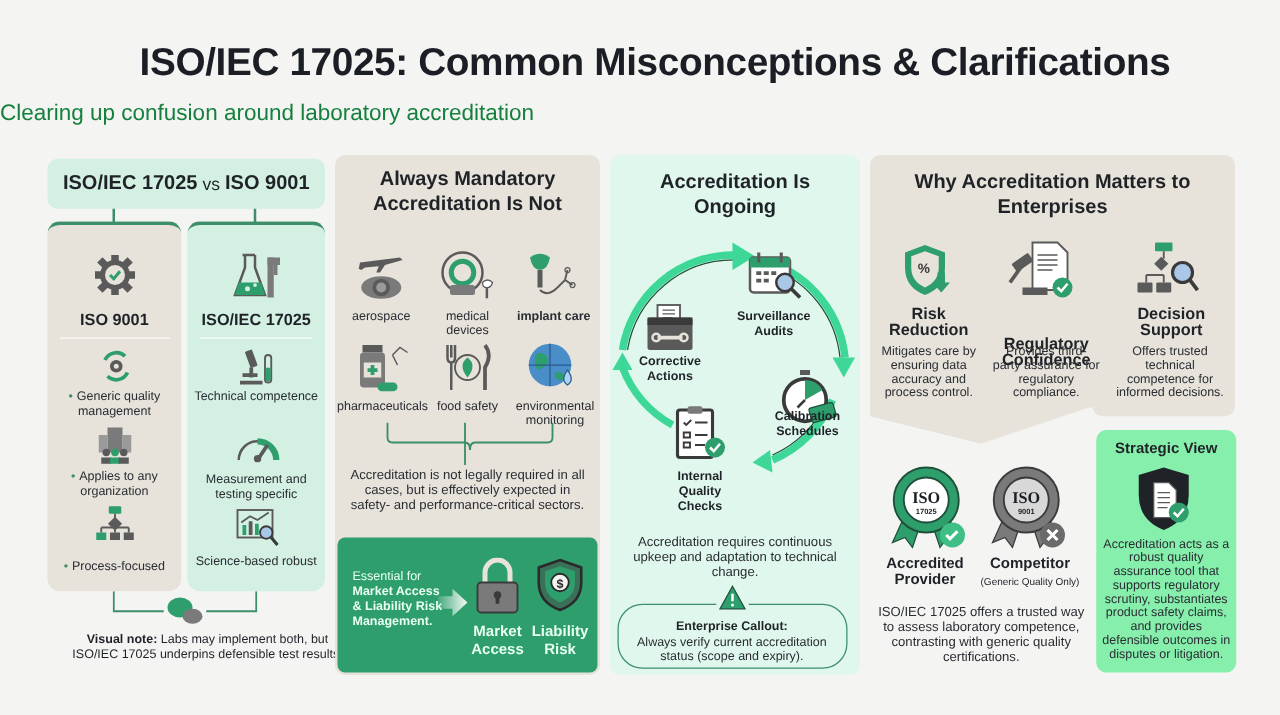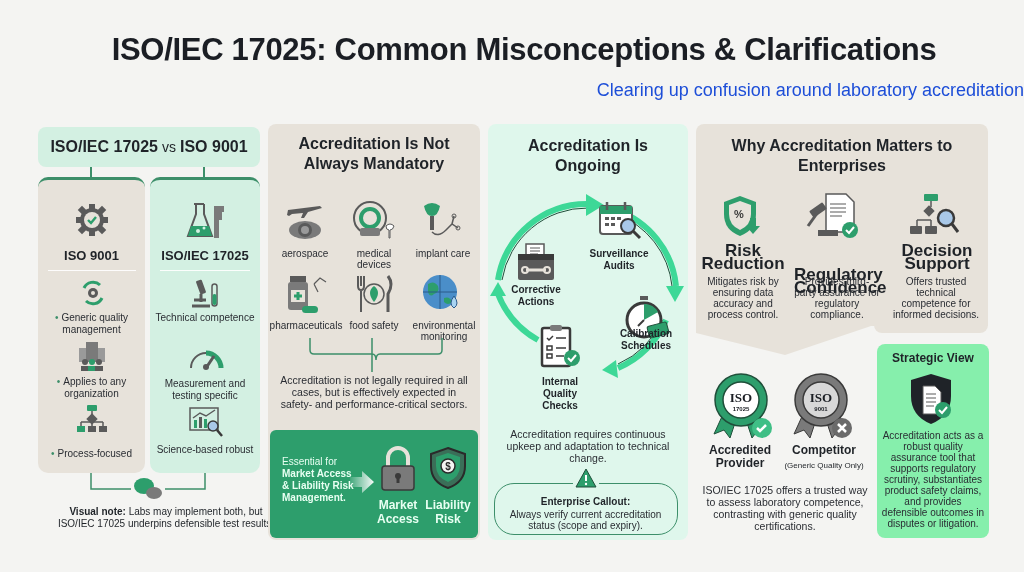--- a/index.html
+++ b/index.html
@@ -11,21 +11,21 @@
     position: relative;
   }
   .title {
     position: absolute; left: 0; top: 32px; width: 1024px;
     text-align: center; font-size: 31px; font-weight: 700; letter-spacing: -0.3px;
     color: #1b1e24;
     padding-left: 24px;
   }
   .subtitle {
     position: absolute; left: 0; top: 80px; width: 1024px;
-    text-align: right; font-size: 18px; color: #1d4ed8;
+    text-align: left; font-size: 18px; color: #15803d;
   }
   .abs { position: absolute; }
   .c { text-align: center; }
   .b { font-weight: 700; }
 
   
   .vs-header {
     left: 38px; top: 127px; width: 222px; height: 40px;
     background: #d3f0e2; border-radius: 8px;
     font-size: 16px; font-weight: 700; display: flex; align-items: center; justify-content: center;
@@ -51,21 +51,21 @@
   .gb-text { font-size: 10px; line-height: 12px; color: #e8fff2; }
   .gb-lbl { font-size: 12px; font-weight: 700; line-height: 14px; text-align: center; color: #e8fff2; }
 
   
   .panel3 { left: 488px; top: 124px; width: 200px; height: 416px; background: #dff7ec; border-radius: 8px; }
   .cyc-lbl { font-size: 10px; font-weight: 700; line-height: 12px; text-align: center; }
   .callout { left: 494px; top: 483px; width: 184px; height: 52px; border: 1.5px solid #3d8f6a; border-radius: 20px; }
 
   
   .panel4 { left: 696px; top: 124px; width: 292px; height: 202px; background: #e7e2da; border-radius: 8px 8px 0 0; }
-  .benefit-title { font-size: 17px; font-weight: 700; line-height: 13px; text-align: center; }
+  .benefit-title { font-size: 13px; font-weight: 700; line-height: 13px; text-align: center; }
   .benefit-desc { font-size: 10px; line-height: 11px; text-align: center; color: #2a2d33; }
   .strategic { left: 877px; top: 344px; width: 112px; height: 194px; background: #86efac; border-radius: 8px; }
 </style>
 </head>
 <body>
 
 <div class="title">ISO/IEC 17025: Common Misconceptions &amp; Clarifications</div>
 <div class="subtitle">Clearing up confusion around laboratory accreditation</div>
 
 <div class="abs vs-header">
@@ -172,22 +172,22 @@
   <path d="M1 0 v16 h40 M75 16 h40 v-16" stroke="#3d8f6a" stroke-width="1.5" fill="none"></path>
   <ellipse cx="54" cy="13" rx="10" ry="8" fill="#2d9e6c"></ellipse>
   <ellipse cx="64" cy="20" rx="8" ry="6" fill="#7a7a7a"></ellipse>
 </svg>
 <div class="abs note">
   <span class="b">Visual note:</span><span> Labs may implement both, but ISO/IEC 17025 underpins defensible test results.</span>
 </div>
 
 <div class="abs panel2">
   <div class="abs panel-title" style="left:0; top:10px; width:212px;">
-    <div>Accreditation Is Not</div>
-      <div>Always Mandatory</div>
+    <div>Always Mandatory</div>
+      <div>Accreditation Is Not</div>
   </div>
 
   <svg class="abs" style="left:16px; top:76px;" width="42" height="42" viewBox="0 0 42 42">
     <path d="M4 10 L36 6 L38 8 L24 12 L20 18 L17 18 L19 13 L8 14 L5 16 L3 15 Z" fill="#5a5a5a"></path>
     <ellipse cx="21" cy="30" rx="16" ry="9" fill="#7a7a7a"></ellipse>
       <circle cx="21" cy="30" r="7" fill="#5a5a5a"></circle>
       <circle cx="21" cy="30" r="4" fill="#9a9a9a"></circle>
   </svg>
   <div class="abs icon-lbl" style="left:4px; top:124px; width:66px;">aerospace</div>
 
@@ -199,21 +199,21 @@
   </svg>
   <div class="abs icon-lbl" style="left:72px; top:124px; width:68px;">medical devices</div>
 
   <svg class="abs" style="left:152px; top:76px;" width="44" height="42" viewBox="0 0 44 42">
     <path d="M4 6 q8 -6 16 0 q-2 10 -8 10 q-6 0 -8 -10z" fill="#2d9e6c"></path>
     <path d="M12 16 v14" stroke="#5a5a5a" stroke-width="4"></path>
     <path d="M12 32 q6 6 14 -2 L32 24 l6 4 M32 24 l2 -8" stroke="#5a5a5a" stroke-width="1.5" fill="none"></path>
     <circle cx="38" cy="28" r="2" fill="none" stroke="#5a5a5a"></circle>
       <circle cx="34" cy="16" r="2" fill="none" stroke="#5a5a5a"></circle>
   </svg>
-  <div class="abs icon-lbl" style="left:140px; top:124px; width:70px;">implant care</div>
+  <div class="abs icon-lbl" style="left:140px; top:124px; width:70px;font-weight:bold;">implant care</div>
 
   <svg class="abs" style="left:16px; top:150px;" width="44" height="42" viewBox="0 0 44 42">
     <rect x="6" y="2" width="16" height="6" fill="#5a5a5a"></rect>
       <rect x="4" y="8" width="20" height="28" rx="3" fill="#7a7a7a"></rect>
     <rect x="7" y="16" width="14" height="12" fill="#e7e2da"></rect>
       <path d="M14 18 v8 M10 22 h8" stroke="#2d9e6c" stroke-width="3"></path>
     <rect x="18" y="32" width="16" height="7" rx="3.5" fill="#2d9e6c"></rect>
     <path d="M30 10 l6 -6 l6 4 M30 10 l4 8" stroke="#5a5a5a" stroke-width="1.2" fill="none"></path>
   </svg>
   <div class="abs icon-lbl" style="left:0px; top:196px; width:76px;">pharmaceuticals</div>
@@ -361,21 +361,21 @@
       <div>Enterprises</div>
   </div>
 
   <svg class="abs" style="left:26px; top:70px;" width="44" height="44" viewBox="0 0 44 44">
     <path d="M18 2 L34 8 v12 q0 16 -16 22 q-16 -6 -16 -22 v-12z" fill="#2d9e6c"></path>
     <path d="M18 7 L29 11 v9 q0 11 -11 16 q-11 -5 -11 -16 v-9z" fill="#e7e2da"></path>
     <text x="17" y="24" font-size="11" font-weight="700" text-anchor="middle" fill="#3a3a3a" font-family="Liberation Sans, sans-serif">%</text>
     <path d="M28 24 v8 h-4 l7 8 l7 -8 h-4 v-8z" fill="#2d9e6c"></path>
   </svg>
   <div class="abs benefit-title" style="left:4px; top:120px; width:86px;">Risk Reduction</div>
-  <div class="abs benefit-desc" style="left:4px; top:152px; width:86px;">Mitigates risk by ensuring data accuracy and process control.</div>
+  <div class="abs benefit-desc" style="left:4px; top:152px; width:86px;">Mitigates care by ensuring data accuracy and process control.</div>
 
   <svg class="abs" style="left:108px; top:68px;" width="58" height="48" viewBox="0 0 58 48">
     <path d="M22 2 h20 l8 8 v30 h-28z" fill="#fff" stroke="#5a5a5a" stroke-width="1.5"></path>
     <path d="M26 12 h16 M26 16 h16 M26 20 h16 M26 24 h12" stroke="#5a5a5a" stroke-width="1.2"></path>
     <rect x="6" y="14" width="16" height="8" rx="1" fill="#5a5a5a" transform="rotate(-35 14 18)"></rect>
     <path d="M14 20 L4 34" stroke="#5a5a5a" stroke-width="3"></path>
     <rect x="14" y="38" width="20" height="6" fill="#5a5a5a"></rect>
     <circle cx="46" cy="38" r="8" fill="#2d9e6c"></circle>
       <path d="M42 38 l3 3 l5 -6" stroke="#fff" stroke-width="2" fill="none"></path>
   </svg>

